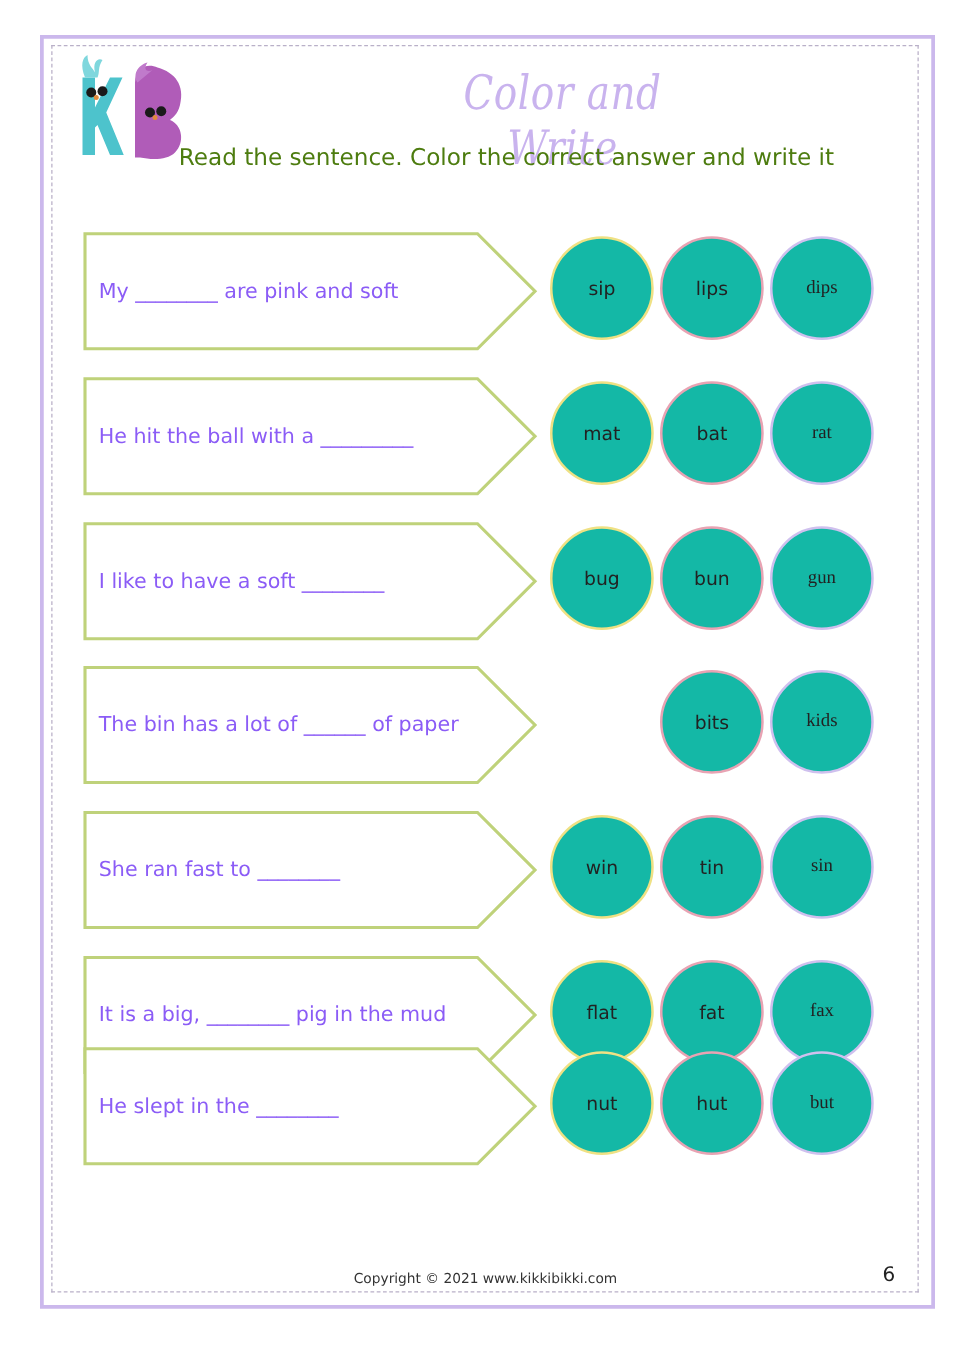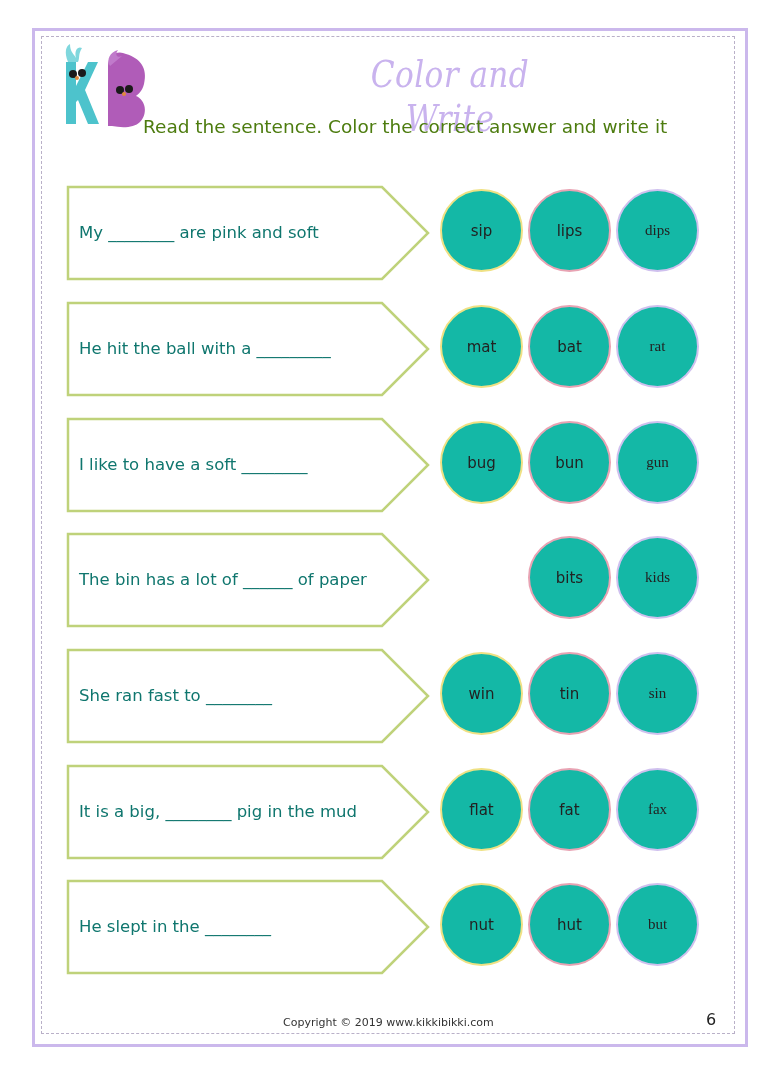--- a/index.html
+++ b/index.html
@@ -4,21 +4,21 @@
 <style>
   html, body { margin:0; padding:0; background:#ffffff; }
   body { width:768px; height:1083px; position:relative; overflow:hidden; font-family:"DejaVu Sans", sans-serif; }
   .outer-border { position:absolute; left:32px; top:28px; width:710px; height:1013px; border:3px solid #cbb8ec; box-sizing:content-box; }
   .inner-border { position:absolute; left:41px; top:36px; width:694px; height:998px; border:1.5px dashed #b9b0c8; box-sizing:border-box; }
   .logo { position:absolute; left:52px; top:44px; width:100px; height:86px; }
   .title { position:absolute; left:300px; top:52px; width:300px; text-align:center; font-family:"DejaVu Serif", serif; font-style:italic; font-size:38px; color:#c9b3ee; letter-spacing:0.5px; transform:scaleX(0.82); transform-origin:center; }
   .instructions { position:absolute; left:143px; top:116px; font-size:18.5px; color:#4d7c0f; white-space:nowrap; }
   .row { position:absolute; left:66px; width:650px; height:96px; }
   .pentagon { position:absolute; left:0; top:0; width:366px; height:96px; }
-  .sentence { position:absolute; left:13px; top:0; height:96px; line-height:96px; font-size:16.5px; color:#0f766e; white-space:nowrap; }
+  .sentence { position:absolute; left:13px; top:0; height:96px; line-height:96px; font-size:16.5px; color:#8b5cf6; white-space:nowrap; }
   .choice { position:absolute; top:4px; width:83px; height:83px; border-radius:50%; box-sizing:border-box; border:2.5px solid; display:flex; align-items:center; justify-content:center; font-size:15px; color:#222; background:#14b8a6; cursor:pointer; }
   .c1 { left:374px; border-color:#efe184; }
   .c2 { left:462px; border-color:#e8a3b3; }
   .c3 { left:550px; border-color:#cfc0ee;font-family:Liberation Serif, serif; }
   .footer { position:absolute; left:283px; top:1016px; font-size:11px; color:#333; }
   .page-num { position:absolute; left:706px; top:1010px; font-size:16px; color:#222; }
 </style>
 </head>
 <body>
 
@@ -124,31 +124,31 @@
       <div class="choice c1">
         <span>flat</span>
       </div>
       <div class="choice c2">
         <span>fat</span>
       </div>
       <div class="choice c3">
         <span>fax</span>
       </div>
     </div>
-    <div class="row" style="top: 879px;">
+    <div class="row" style="top: 837px;">
       <svg class="pentagon" viewBox="0 0 366 96">
         <polygon points="2,2 316,2 362,48 316,94 2,94" fill="#fff" stroke="#bfd27a" stroke-width="2.5"></polygon>
       </svg>
       <div class="sentence">He slept in the ________</div>
       <div class="choice c1">
         <span>nut</span>
       </div>
       <div class="choice c2">
         <span>hut</span>
       </div>
       <div class="choice c3">
         <span>but</span>
       </div>
     </div>
   </div>
 
-<div class="footer">Copyright © 2019 www.kikkibikki.com</div>
+<div class="footer">Copyright © 2021 www.kikkibikki.com</div>
 <div class="page-num">6</div>
 
 </body></html>

